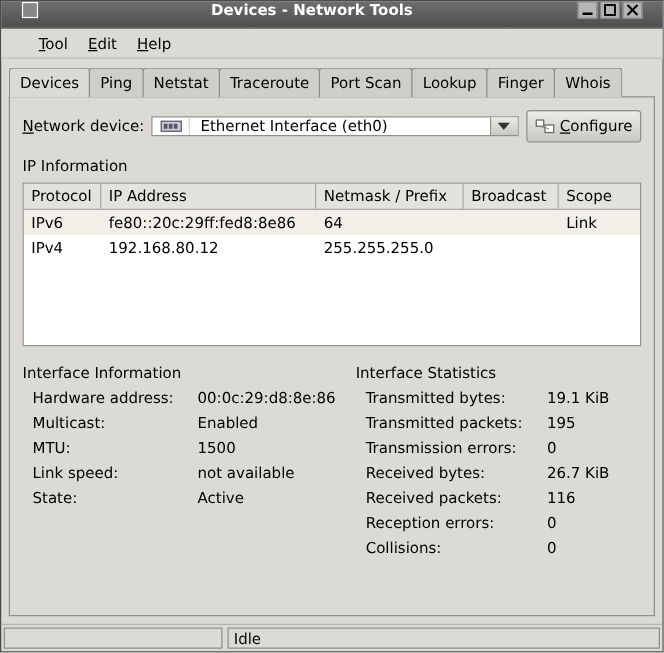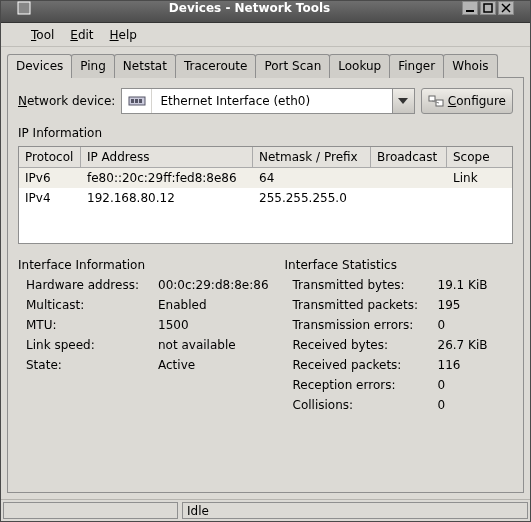--- a/index.html
+++ b/index.html
@@ -99,21 +99,21 @@
   margin-bottom: 12px;
 }
 .row1 label { white-space: nowrap; }
 .row1 label u { text-decoration: underline; }
 .combo {
   flex: 1;
   display: flex;
   align-items: center;
   border: 1px solid #8f8f8f;
   background: #fff;
-  height: 26px;
+  height: 16px;
 }
 .combo .devicon {
   width: 30px; display: flex; align-items: center; justify-content: center;
   border-right: 1px solid #d6d4cf;
   height: 100%;
 }
 .combo .seltext { flex: 1; padding: 0 8px; }
 .combo .dd {
   width: 22px; height: 100%;
   border-left: 1px solid #8f8f8f;
@@ -133,21 +133,21 @@
 }
 .btn u { text-decoration: underline; }
 h3 {
   font-size: 12px;
   font-weight: normal;
   margin-bottom: 6px;
 }
 .table {
   border: 1px solid #8f8f8f;
   background: #fff;
-  height: 98px;
+  height: 131px;
   overflow: hidden;
   margin-bottom: 14px;
 }
 .table .thead { display: flex; background: #e4e2dd; border-bottom: 1px solid #aaa; }
 .table .th {
   border-right: 1px solid #aaa;
   padding: 3px 6px;
   font-weight: normal;
 }
 .table .th:last-child { border-right: none; }

